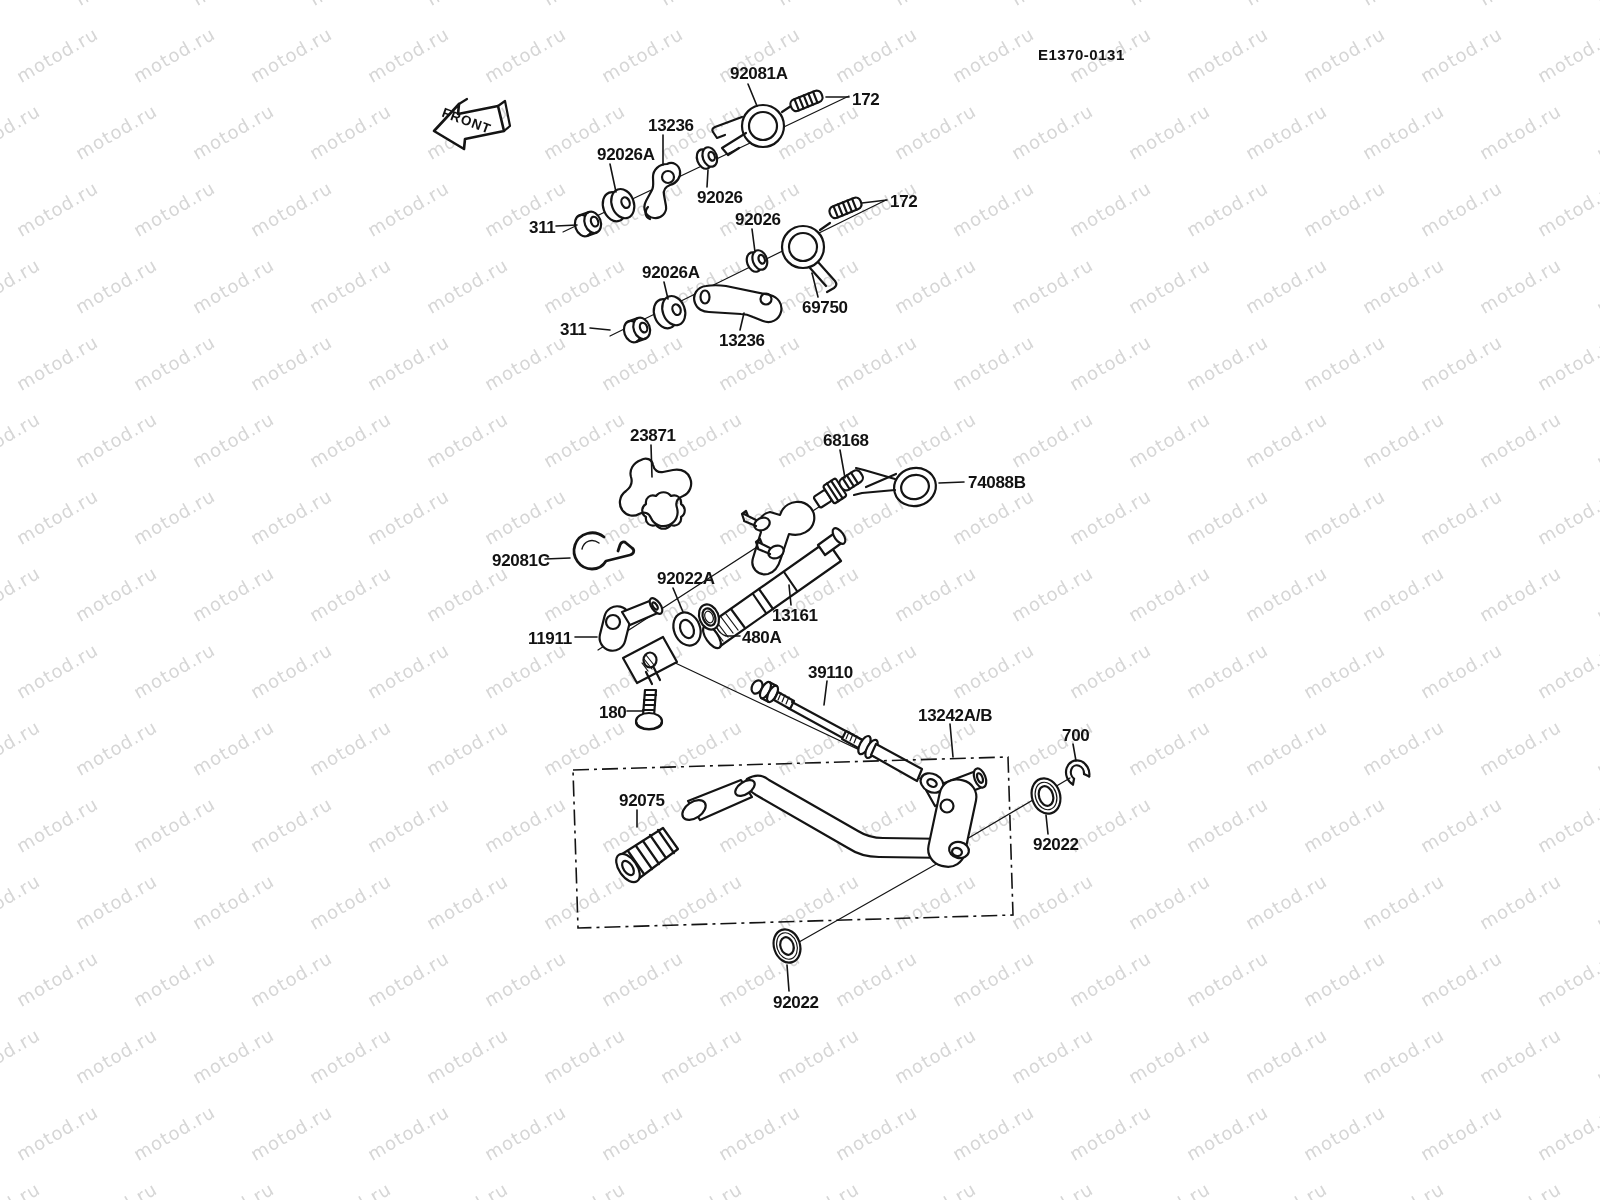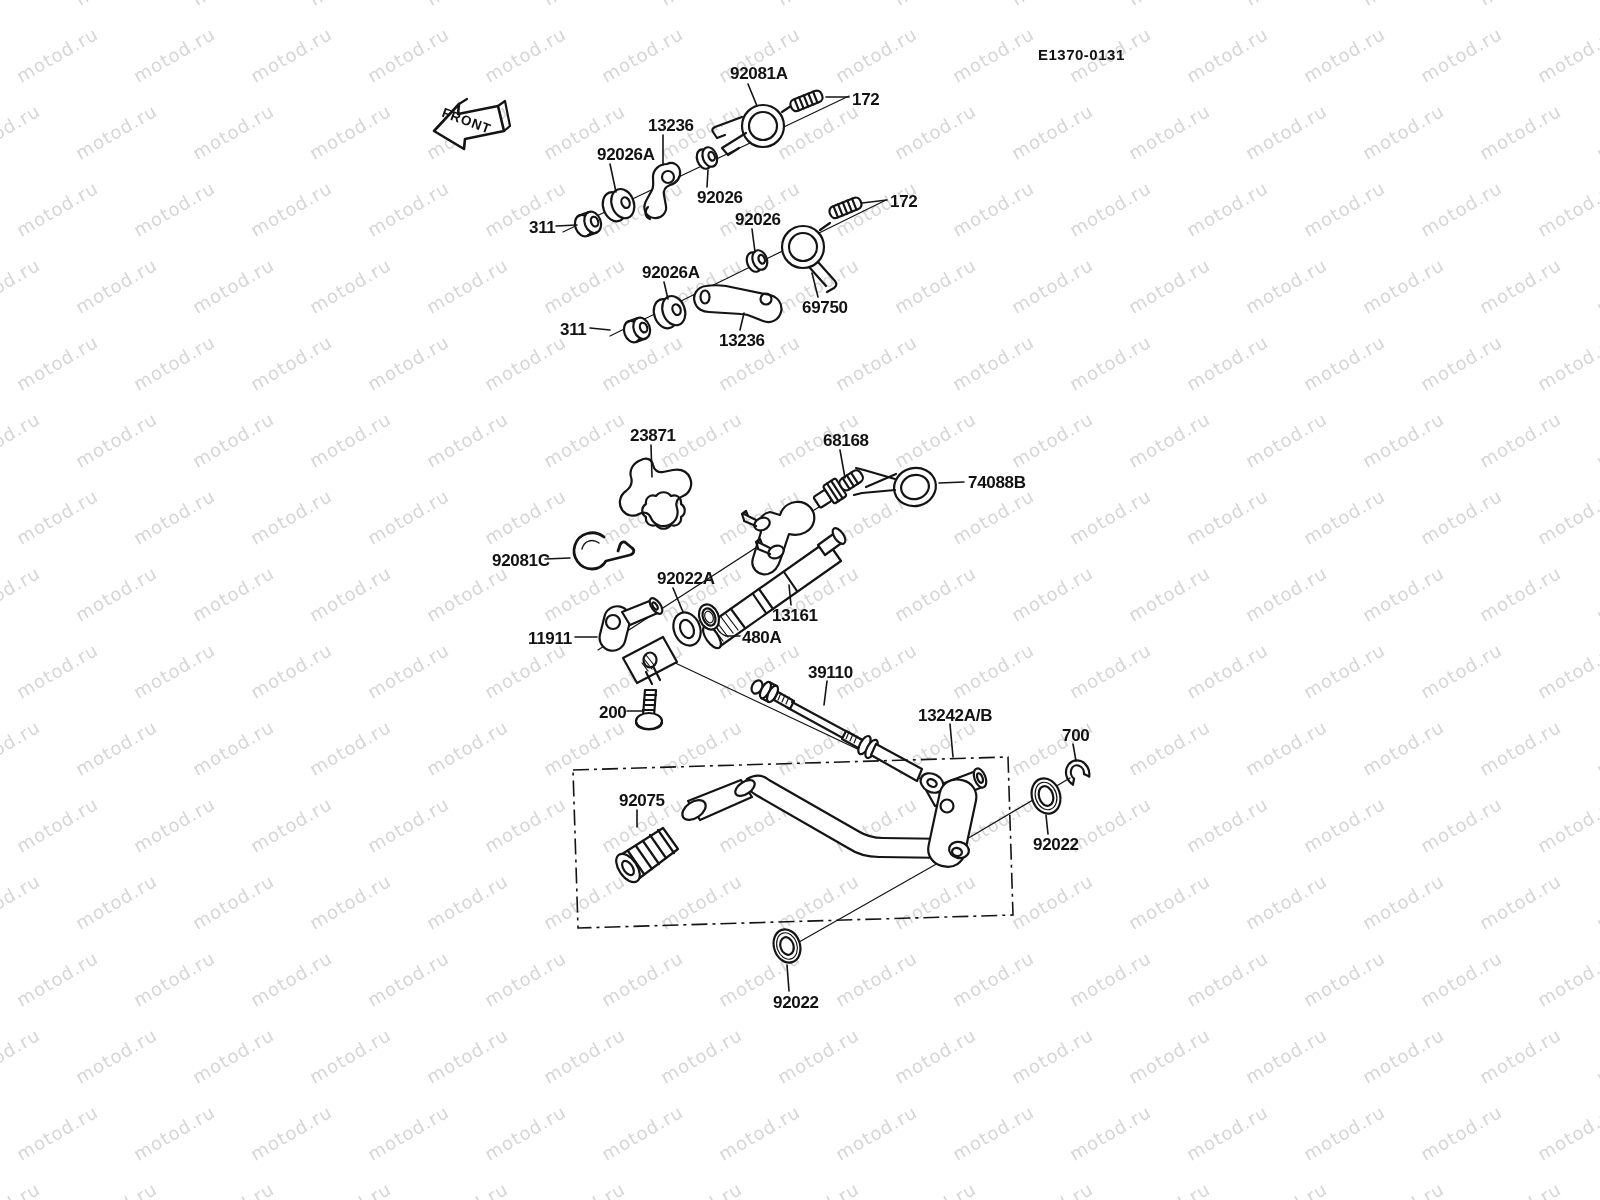--- a/index.html
+++ b/index.html
@@ -615,21 +615,21 @@
   <div class="plabel" style="left: 560px; top: 320px;">311</div>
   <div class="plabel" style="left: 719px; top: 331px;">13236</div>
   <div class="plabel" style="left: 630px; top: 426px;">23871</div>
   <div class="plabel" style="left: 823px; top: 431px;">68168</div>
   <div class="plabel" style="left: 968px; top: 473px;">74088B</div>
   <div class="plabel" style="left: 492px; top: 551px;">92081C</div>
   <div class="plabel" style="left: 657px; top: 569px;">92022A</div>
   <div class="plabel" style="left: 772px; top: 606px;">13161</div>
   <div class="plabel" style="left: 528px; top: 629px;">11911</div>
   <div class="plabel" style="left: 742px; top: 628px;">480A</div>
-  <div class="plabel" style="left: 599px; top: 703px;">200</div>
+  <div class="plabel" style="left: 599px; top: 703px;">180</div>
   <div class="plabel" style="left: 808px; top: 663px;">39110</div>
   <div class="plabel" style="left: 918px; top: 706px;">13242A/B</div>
   <div class="plabel" style="left: 1062px; top: 726px;">700</div>
   <div class="plabel" style="left: 619px; top: 791px;">92075</div>
   <div class="plabel" style="left: 1033px; top: 835px;">92022</div>
   <div class="plabel" style="left: 773px; top: 993px;">92022</div>
 
 </div>
 
 </body></html>

